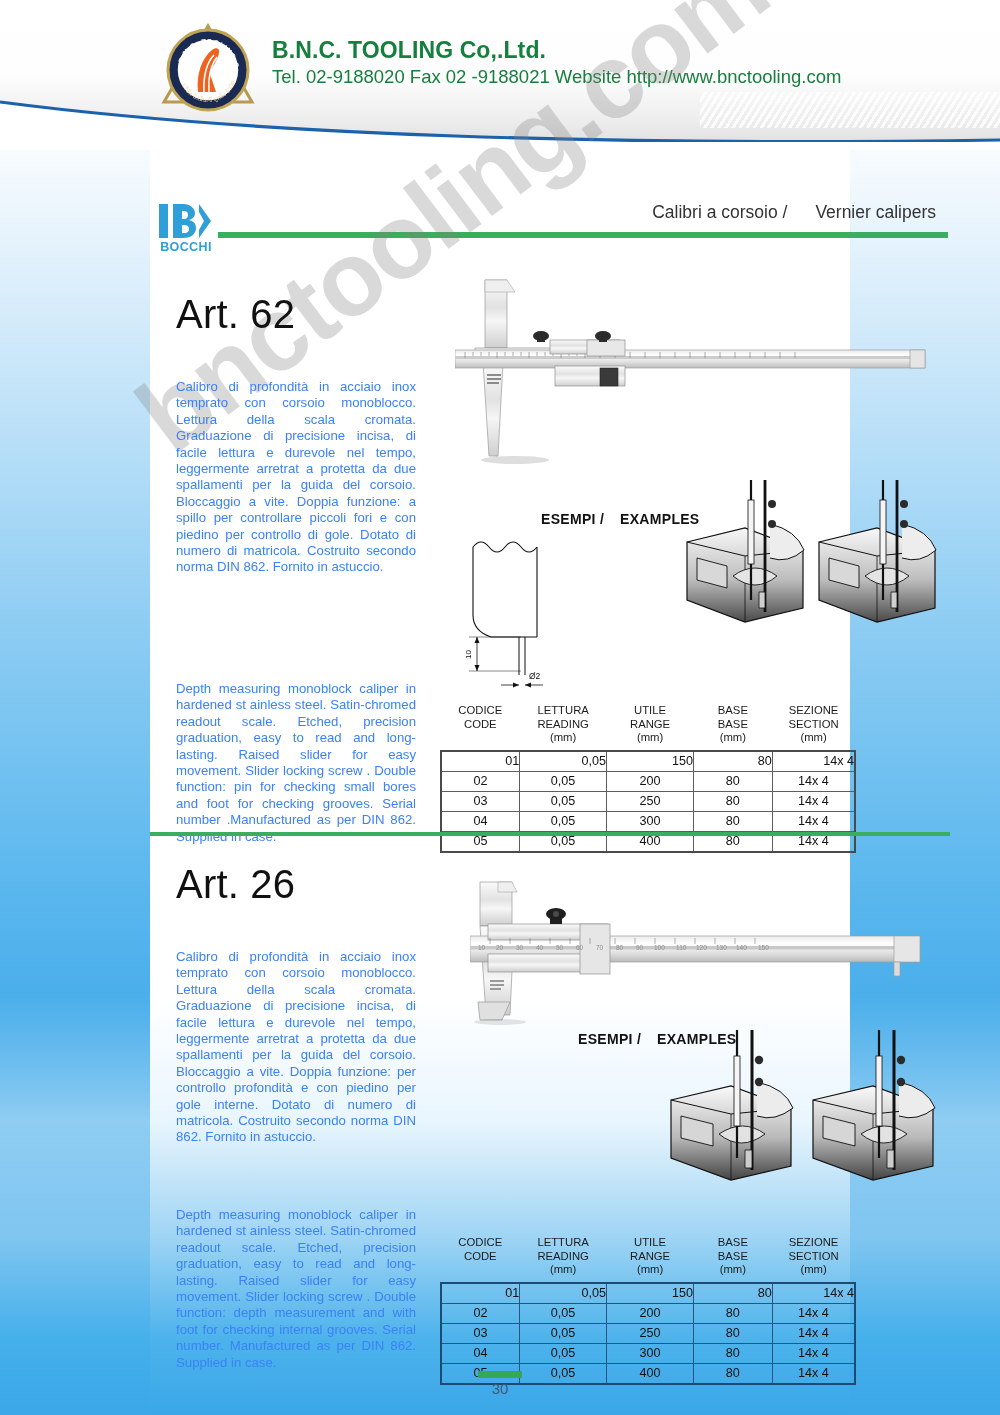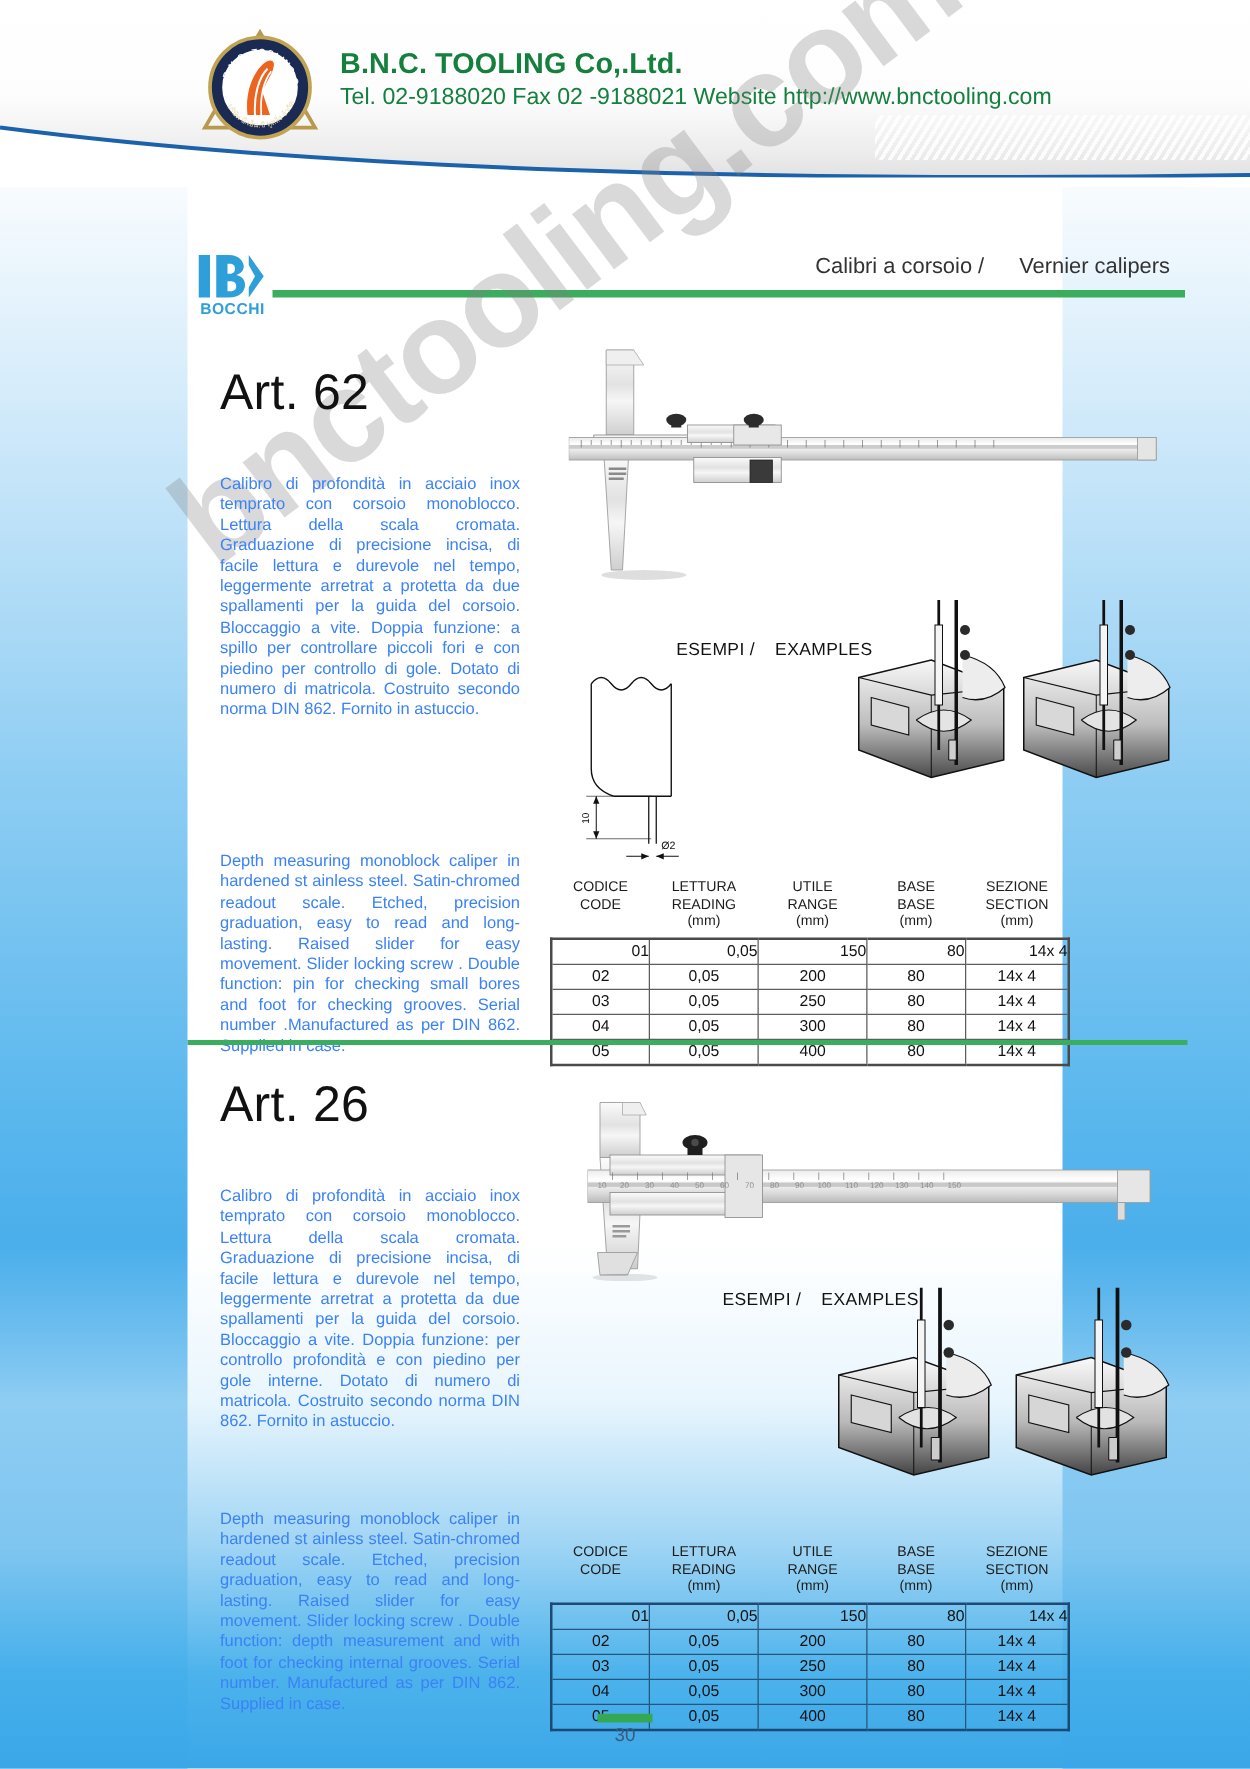--- a/index.html
+++ b/index.html
@@ -146,21 +146,21 @@
   .tbl-blue tbody td:first-child { border-left: 2px solid #1d4a72; }
   .tbl-blue tbody td:last-child { border-right: 2px solid #1d4a72; }
 
   .greenbar-mid {
     position: absolute; left: 150px; top: 832px; width: 800px; height: 4px;
     background: #3aad5f; z-index: 16;
   }
 
   
   .ex-label {
-    font-size: 14px; color: #111; letter-spacing: .3px; white-space: nowrap;
+    font-size: 14px; color: #111; letter-spacing: .3px; white-space: nowrap; font-weight: bold;
   }
   .ex-label .sp { display:inline-block; width: 16px; }
 
   
   .footer { position: absolute; left: 0; bottom: 18px; width: 1000px; text-align: center; z-index: 20; }
   .footer .fbar { width: 44px; height: 7px; background: #34a853; margin: 0 auto 2px; }
   .footer .fnum { font-size: 15px; color: #3d5a7a; }
 </style>
 </head>
 <body>

